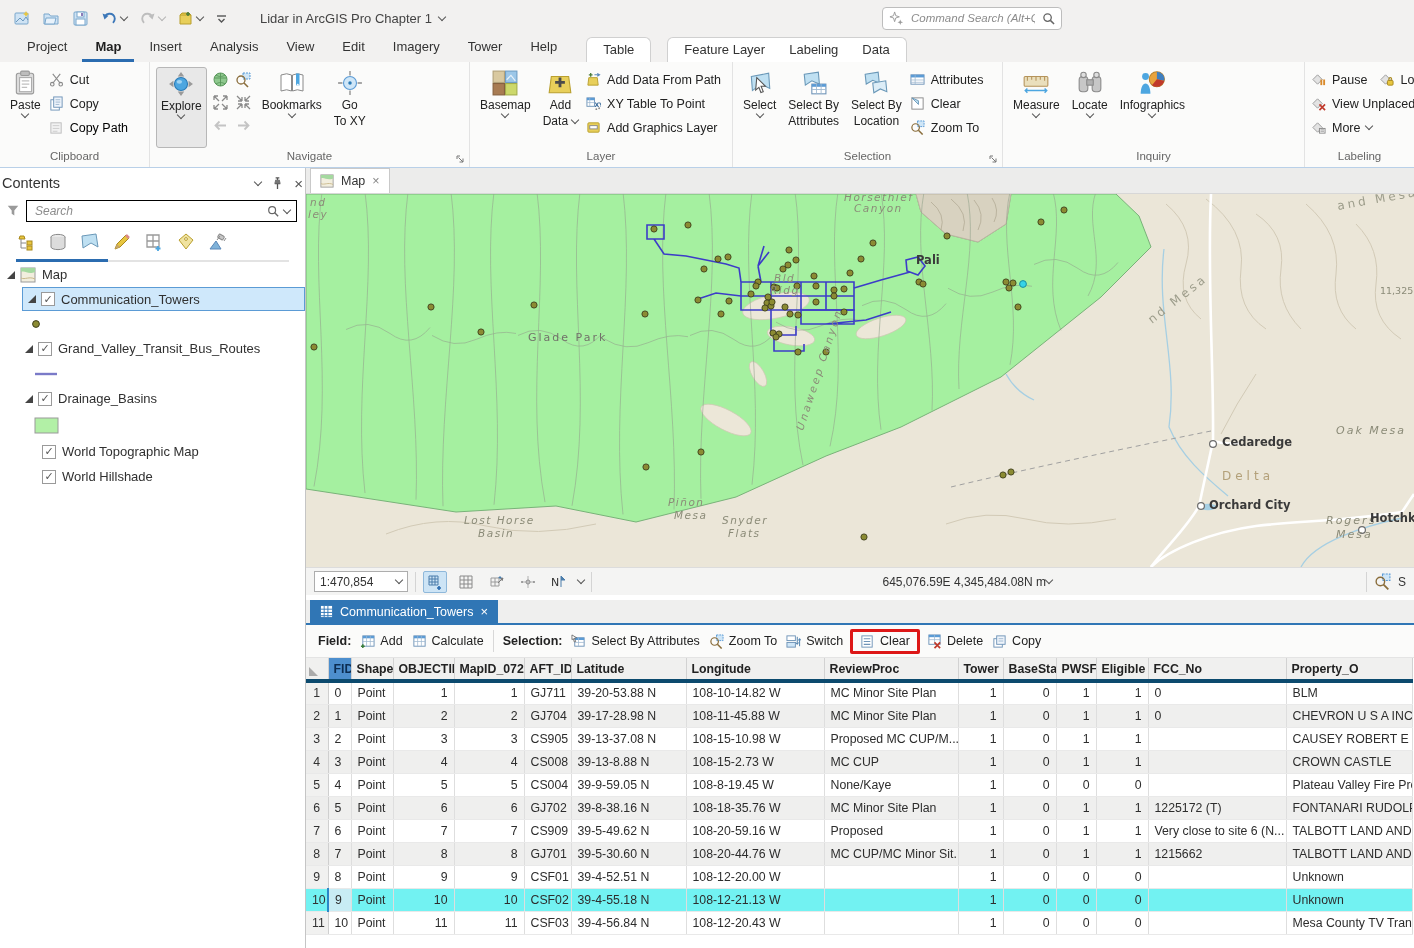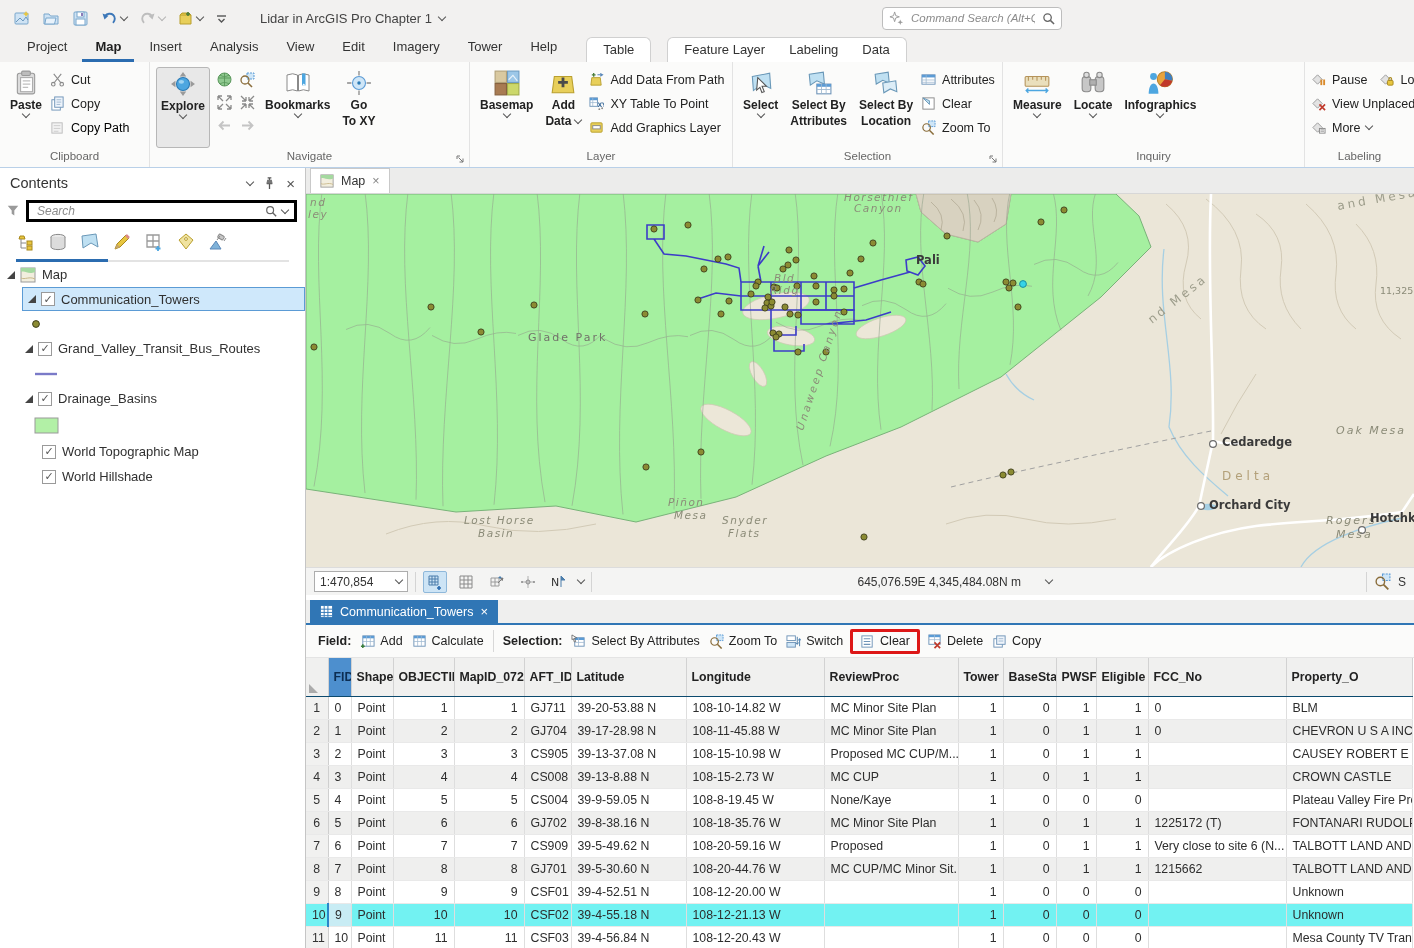--- a/index.html
+++ b/index.html
@@ -30,35 +30,35 @@
   .ctxgrp .rtab{padding:4px 12px 5px;border-bottom:none;}
 
   
   .ribbon{height:106px;background:#fbfbfa;border-bottom:1px solid #b9d0e8;display:flex;overflow:hidden;}
   .rgroup{display:flex;flex-direction:column;border-right:1px solid #e3e3e3;position:relative;flex:0 0 auto;}
   .rgroup-body{flex:1;display:flex;align-items:stretch;padding:5px 6px 0;gap:4px;}
   .rgroup-name{height:19px;text-align:center;font-size:11.5px;color:#666;line-height:16px;}
   .launcher{position:absolute;right:4px;bottom:3px;width:10px;height:10px;}
   .bigbtn{display:flex;flex-direction:column;align-items:center;justify-content:flex-start;
           font-size:12px;color:#222;padding:3px 4px;gap:2px;line-height:14px;text-align:center;border-radius:3px;}
-  .bigbtn .lbl{white-space:nowrap;font-weight:bold;}
+  .bigbtn .lbl{white-space:nowrap;}
   .bigbtn.sel{background:#e8e8e8;border:1px solid #b7b7b7;}
   .smallcol{display:flex;flex-direction:column;justify-content:flex-start;gap:3px;padding-top:2px;}
   .smallbtn{display:flex;align-items:center;gap:6px;font-size:12.5px;height:21px;color:#222;white-space:nowrap;}
   .smallbtn.dis{color:#000000;}
   .navgrid{display:grid;grid-template-columns:20px 20px;grid-auto-rows:20px;gap:3px;padding-top:2px;}
   .navgrid>div{display:flex;align-items:center;justify-content:center;}
 
   
   .main{display:flex;height:780px;}
   .contents{width:306px;border-right:1px solid #c5c5c5;background:#fff;display:flex;flex-direction:column;flex:0 0 auto;}
-  .cont-head{height:30px;display:flex;align-items:center;padding:0 10px;gap:10px;}
+  .cont-head{height:30px;display:flex;align-items:center;padding:0 2px;gap:10px;}
   .cont-title{font-size:14.5px;color:#333;flex:1;}
   .cont-search{display:flex;align-items:center;padding:0 8px 0 6px;gap:6px;height:26px;}
-  .searchbox{flex:1;height:22px;border:3px solid #000000;background:#fff;display:flex;align-items:center;padding:0 6px;gap:5px;}
+  .searchbox{flex:1;height:22px;border:1px solid #000000;background:#fff;display:flex;align-items:center;padding:0 6px;gap:5px;}
   .searchbox input{flex:1;border:none;outline:none;font-size:12px;min-width:0;font-family:"Liberation Sans",sans-serif;}
   .searchbox input::placeholder{font-style:italic;color:#8c8c8c;}
   .cont-views{display:flex;align-items:flex-end;gap:12px;padding:8px 0 0 16px;height:38px;position:relative;}
   .cont-views .vicon{padding-bottom:7px;}
   .viewline{position:absolute;left:16px;right:16px;bottom:0;height:2px;background:#e3e3e3;}
   .viewline-active{position:absolute;left:16px;width:92px;bottom:0;height:3px;background:#2b6cb0;}
   .cont-section{padding:14px 0 4px 16px;font-size:13.5px;color:#222;}
   .tree{font-size:13px;}
   .trow{height:25px;display:flex;align-items:center;gap:6px;}
   .texp{width:0;height:0;border-left:5px solid transparent;border-top:5px solid transparent;
@@ -84,41 +84,41 @@
   .town{font-size:11.5px;fill:#3a3a3a;font-weight:bold;}
   .county{font-size:12px;fill:#b3a079;letter-spacing:4px;}
 
   .map-status{height:28px;background:#f4f4f3;border-top:1px solid #dcdcdc;display:flex;align-items:center;
               padding:0 8px;gap:7px;font-size:12px;color:#333;overflow:hidden;}
   .scalebox{width:94px;height:21px;border:1px solid #adadad;background:#fff;display:flex;align-items:center;
             padding:0 5px;justify-content:space-between;font-size:12px;}
   .sdiv{width:1px;height:20px;background:#d4d4d4;}
   .sbtn{width:24px;height:22px;display:flex;align-items:center;justify-content:center;border-radius:2px;}
   .sbtn.active{background:#cde4f5;border:1px solid #8fb8da;}
-  .coords{margin-left:auto;display:flex;align-items:center;gap:25px;white-space:nowrap;}
+  .coords{margin-left:auto;display:flex;align-items:center;gap:0;white-space:nowrap;}
   .coord-spacer{width:300px;flex:0 0 auto;}
 
   .panel-gap{height:5px;background:#fff;}
 
   
   .table-panel{flex:1;display:flex;flex-direction:column;min-height:0;}
   .tp-tabs{height:25px;background:#efefee;display:flex;align-items:flex-end;border-bottom:2px solid #3076b5;padding-left:4px;}
   .tp-tab{background:#3076b5;color:#fff;height:23px;display:flex;align-items:center;gap:7px;
           padding:0 10px;font-size:12.5px;}
   .tp-toolbar{height:33px;display:flex;align-items:center;gap:9px;padding:0 12px;background:#fbfbfa;
               font-size:12.5px;border-bottom:1px solid #e4e4e4;}
   .tb-label{font-weight:bold;color:#222;}
   .tb-item{display:flex;align-items:center;gap:5px;color:#222;}
   .tdiv{width:1px;height:22px;background:#d8d8d8;}
   .redbox{border:3px solid #dd1717;border-radius:2px;padding:2px 7px;display:flex;align-items:center;margin:0 -2px;}
 
   .table-wrap{flex:1;overflow:hidden;background:#fff;}
   table.attr{border-collapse:collapse;table-layout:fixed;font-size:12.3px;width:1106px;}
-  table.attr th{background:#f0f0ef;color:#222;font-weight:bold;text-align:left;height:38px;
-     padding:0 5px;border-right:1px solid #d2d2d2;border-bottom:1px solid #0c4a6e;overflow:hidden;white-space:nowrap;}
+  table.attr th{background:#f0f0ef;color:#222;font-weight:bold;text-align:left;height:23px;
+     padding:0 5px;border-right:1px solid #d2d2d2;border-bottom:4px solid #0c4a6e;overflow:hidden;white-space:nowrap;}
   table.attr th.th-active{background:#4d8fce;color:#0c2d52;}
   table.attr th.corner{position:relative;padding:0;}
   table.attr th.corner::after{content:"";position:absolute;left:3px;bottom:3px;border-left:9px solid #ababab;
      border-top:9px solid transparent;width:0;height:0;}
   table.attr td{height:23px;padding:0 6px;border-right:1px solid #dedede;border-bottom:1px solid #e9e9e9;
      overflow:hidden;white-space:nowrap;color:#2d2d2d;}
   table.attr td.rowsel{background:#f1f1f0;text-align:center;color:#333;border-right:1px solid #cfcfcf;}
   table.attr tr.alt td{background:#efefee;}
   table.attr tr.alt td.rowsel{background:#ededec;}
   table.attr td.num{text-align:right;}

